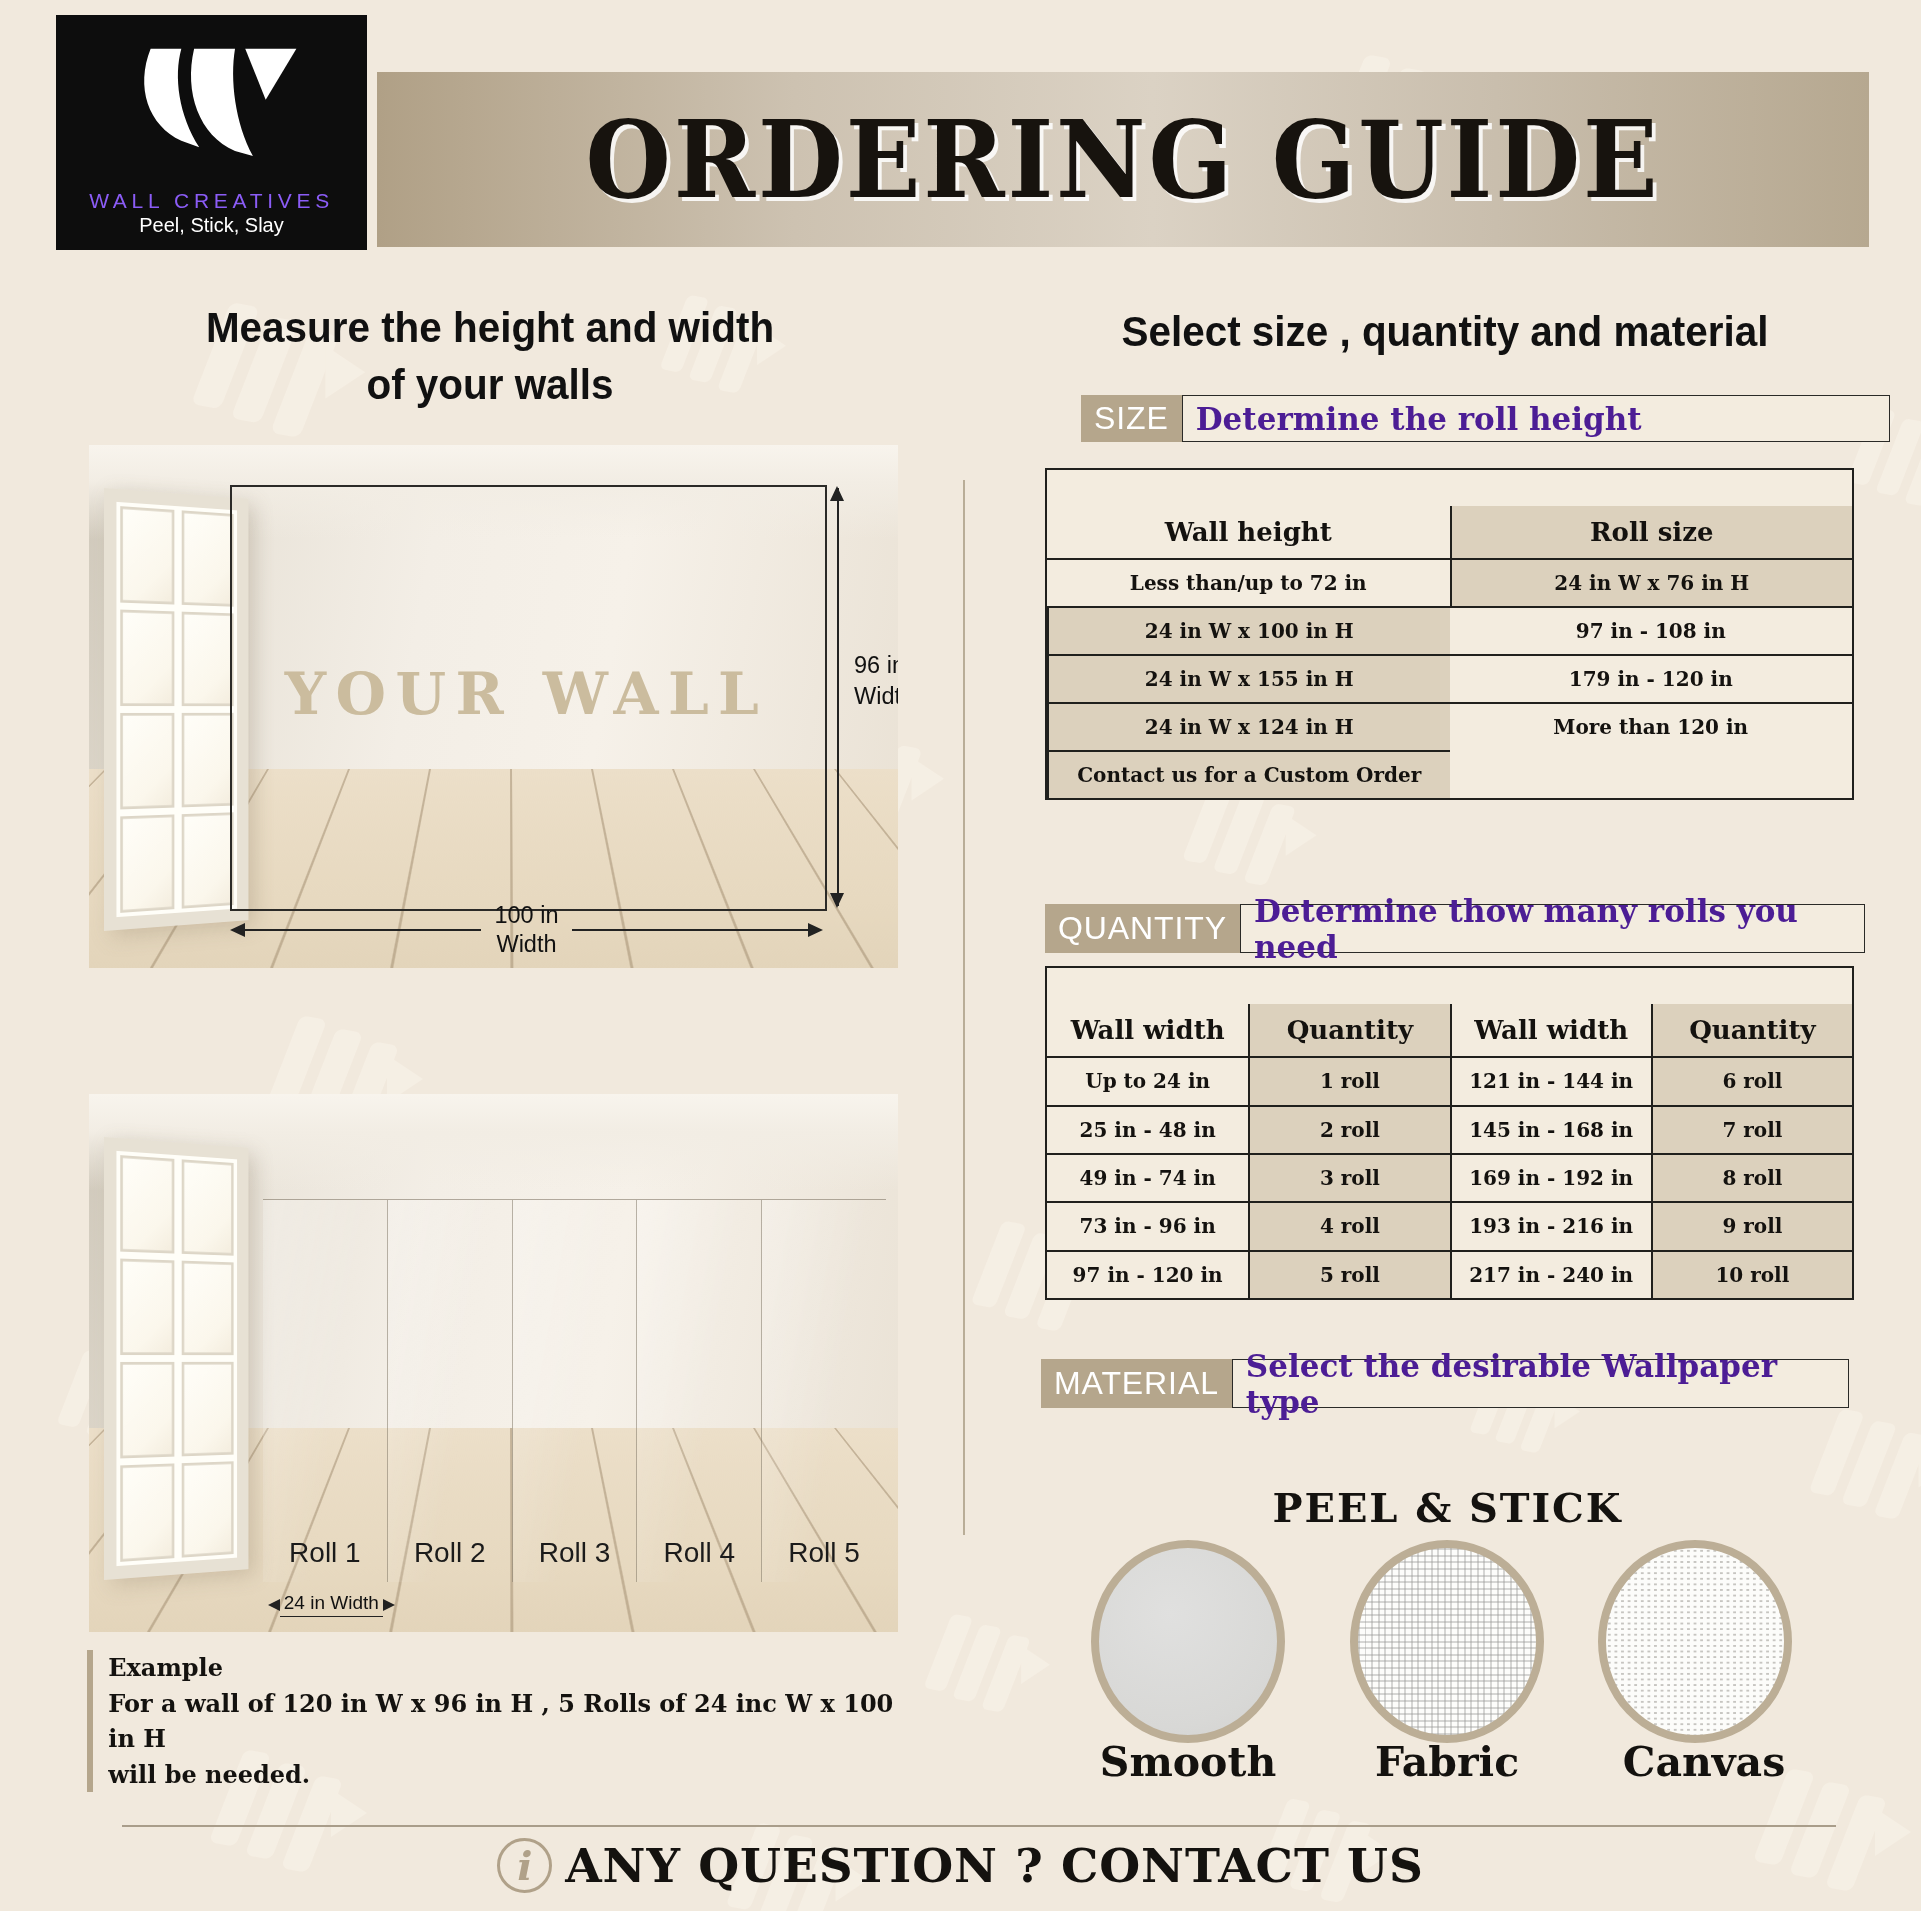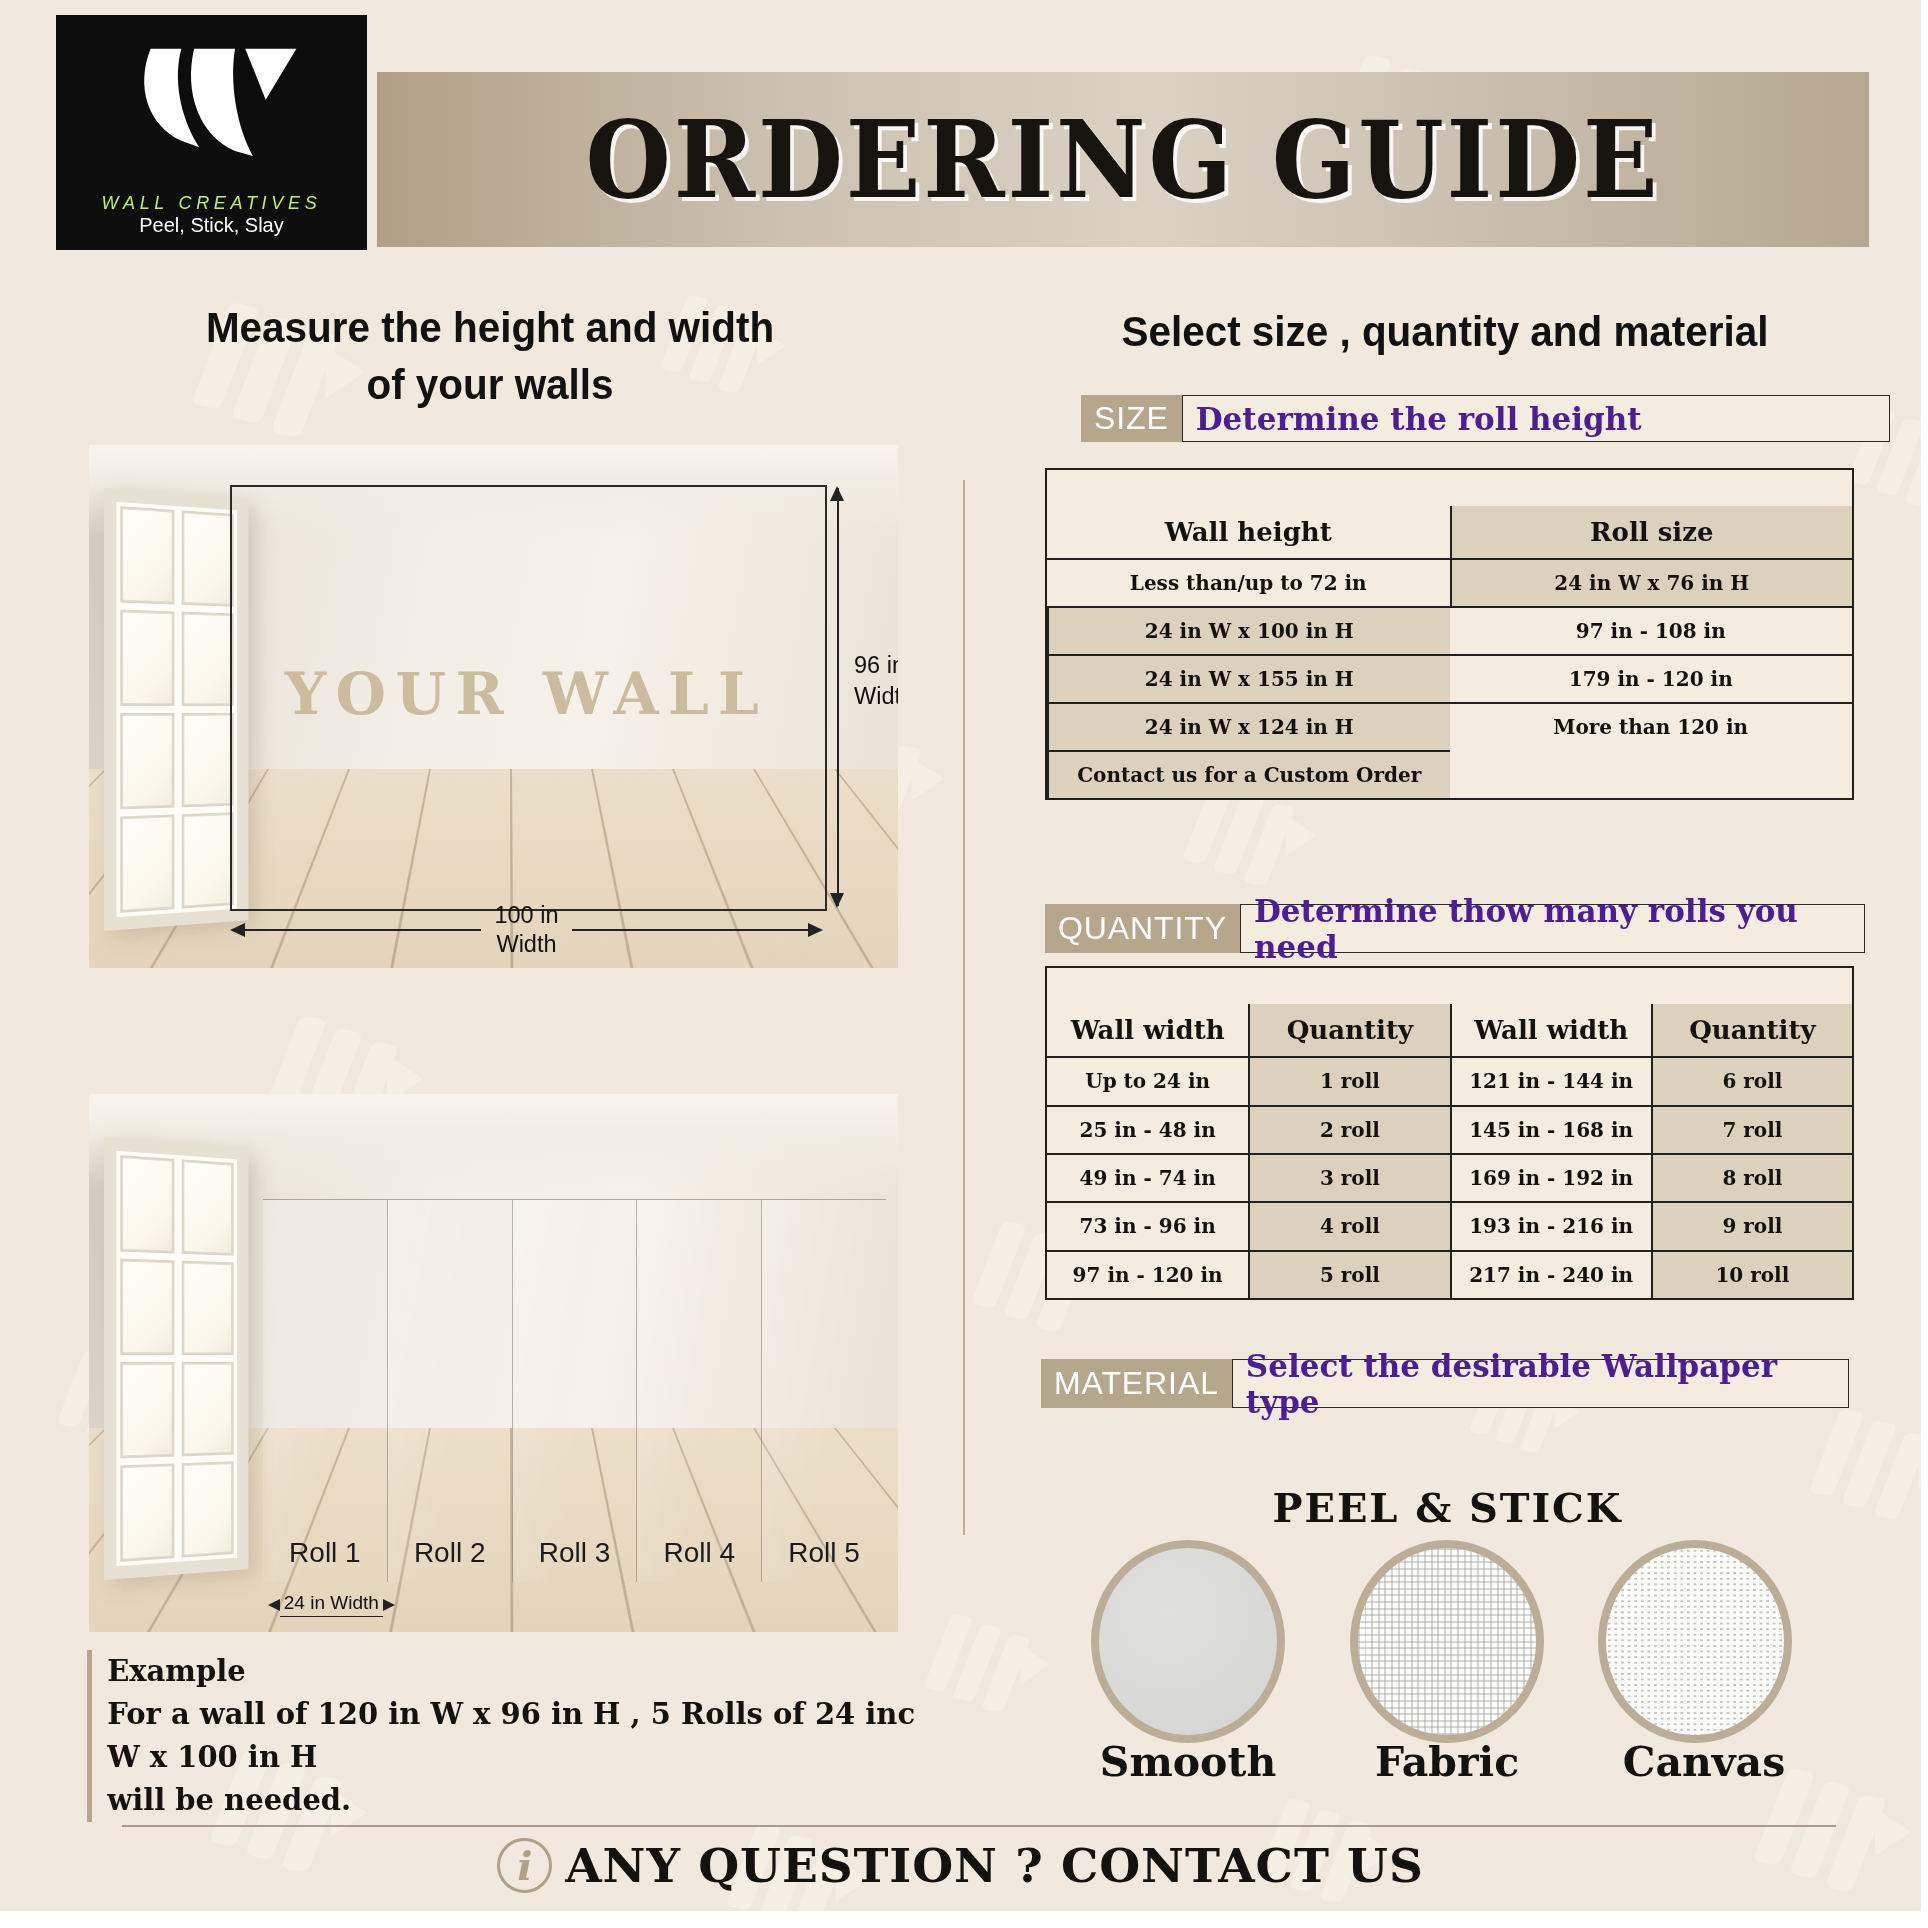--- a/index.html
+++ b/index.html
@@ -14,21 +14,21 @@
   .wm .s.b{left:36px;top:13px;} .wm .s.c{left:72px;top:26px;}
   .wm .t{position:absolute;left:105px;top:38px;width:0;height:0;
          border-top:24.5px solid transparent;border-bottom:24.5px solid transparent;
          border-left:36px solid #f9f3e9;}
 
   
   .logo-box{position:absolute;left:56px;top:15px;width:311px;height:235px;background:#0d0d0d;
             display:flex;flex-direction:column;align-items:center;justify-content:flex-end;
             padding-bottom:13px;box-sizing:border-box;}
   .logo-w{position:absolute;top:17px;left:50%;transform:translateX(-50%);width:179px;height:151px;}
-  .brand-name{color:#bef264;font-size:18px;letter-spacing:4.7px;line-height:1.25;font-style:italic;}
+  .brand-name{color:#8b5cf6;font-size:21px;letter-spacing:4.7px;line-height:1.25;}
   .brand-tagline{color:#fff;font-size:20px;}
   .banner{position:absolute;left:377px;top:55px;width:1492px;height:175px;
           background:linear-gradient(90deg,#b0a086 0%,#cdc2b1 28%,#dbd2c4 52%,#c9bead 75%,#b6a890 100%);
           display:flex;align-items:center;justify-content:center;margin-top:17px;}
   .banner h1{margin:0;font-family:"DejaVu Serif","Liberation Serif",serif;font-weight:700;
              font-size:98px;letter-spacing:2.8px;color:#17130e;
              text-shadow:3.8px 3.8px 0 rgba(255,255,255,.85);transform:scaleY(1.08);}
 
   
   .col-heading{position:absolute;text-align:center;font-weight:700;font-size:43px;line-height:1.32;
@@ -84,21 +84,21 @@
              font-size:19px;color:#111;white-space:nowrap;}
   .small-dim .tri-l{width:0;height:0;border-top:6.6px solid transparent;border-bottom:6.6px solid transparent;
                     border-right:12.2px solid #222;}
   .small-dim .tri-r{width:0;height:0;border-top:6.6px solid transparent;border-bottom:6.6px solid transparent;
                     border-left:12.2px solid #222;}
   .small-dim .txt{padding:0 3.8px;border-bottom:1.9px solid #222;line-height:1.1;padding-bottom:1.9px;}
 
   .example{position:absolute;left:87px;top:1650px;width:829px;display:flex;}
   .example .bar{width:6.6px;background:#b5a68c;margin-right:15px;}
   .example .body{font-family:"DejaVu Serif","Liberation Serif",serif;font-weight:700;
-                 font-size:29px;line-height:1.48;color:#14120f;}
+                 font-size:24px;line-height:1.48;color:#14120f;}
 
   
   .section-bar{position:absolute;display:flex;align-items:stretch;}
   .badge{background:#b5a68c;color:#fff;font-size:32px;display:flex;align-items:center;
          justify-content:center;padding:0 13px;letter-spacing:0.9px;}
   .titlebox{background:#f3ecdf;border:1.9px solid #2a2a27;display:flex;align-items:center;
             font-family:"DejaVu Serif","Liberation Serif",serif;font-weight:700;font-size:31px;
             padding:0 13px;box-sizing:border-box;color:#4c1d95;}
 
   .tbl{position:absolute;display:grid;border:2.8px solid #20201d;background:#f3ecdf;}

